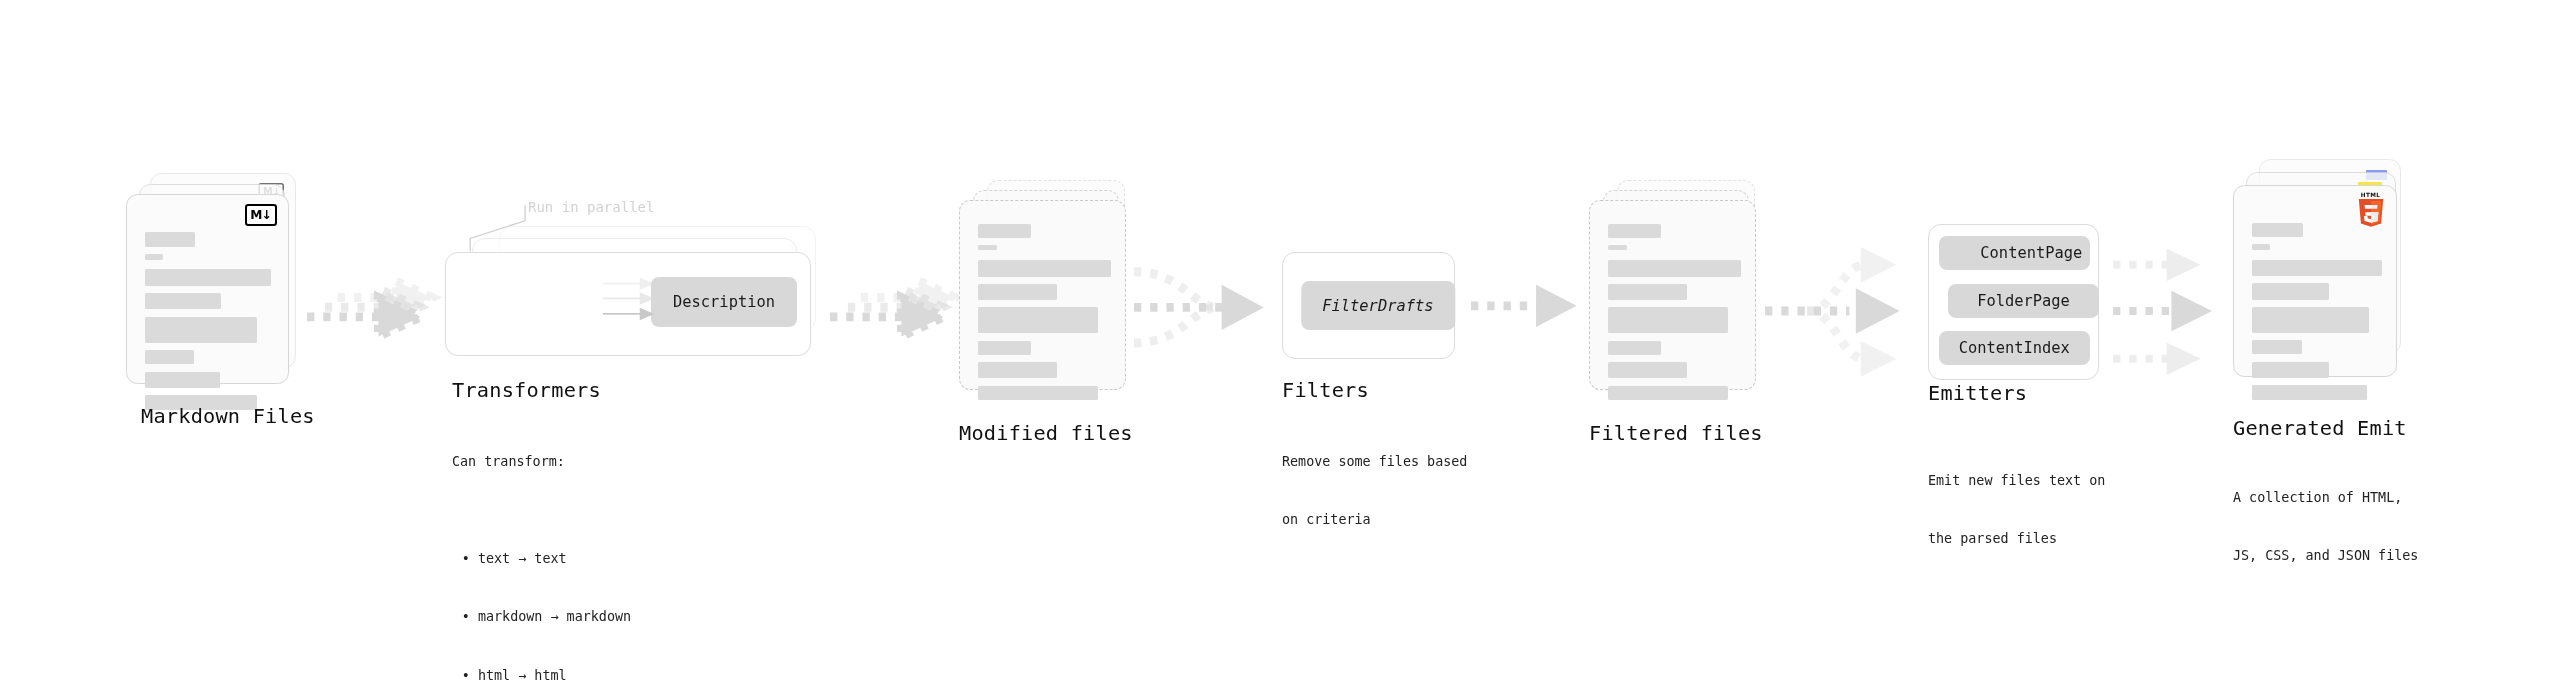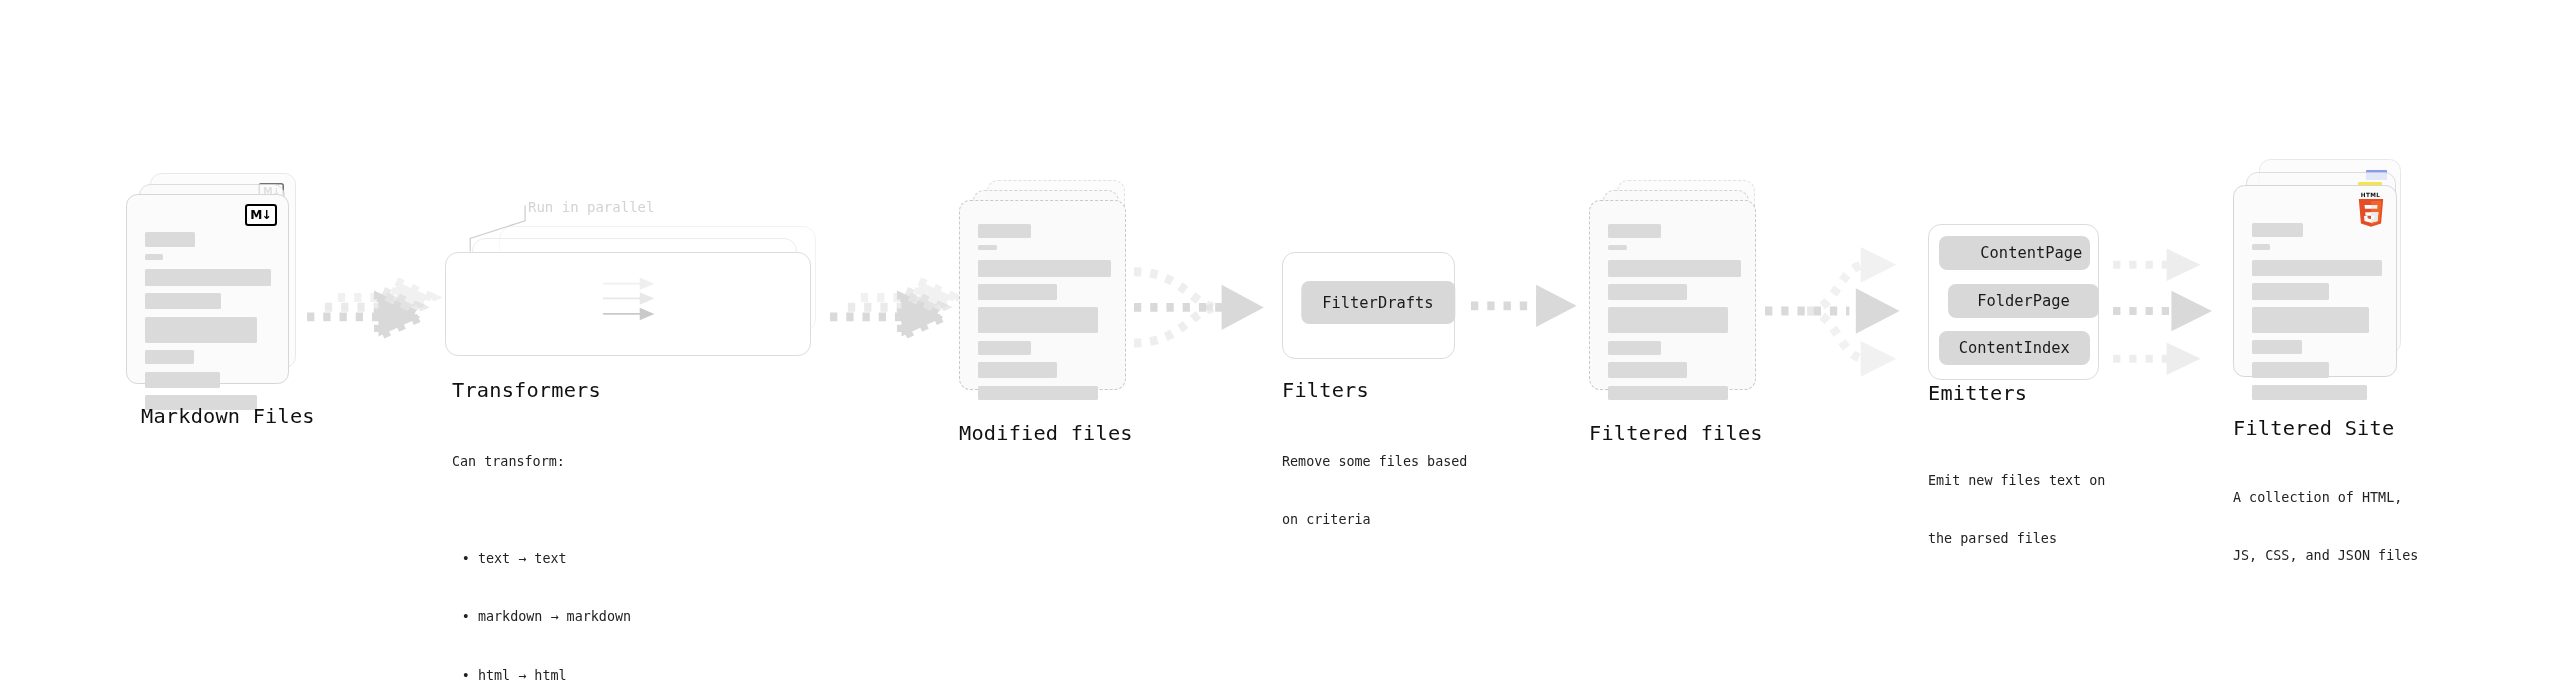--- a/index.html
+++ b/index.html
@@ -130,20 +130,21 @@
   <div class="node" style="left:445px;top:226px;width:390px;height:130px;">
     <div class="groupbox" style="left:54px;top:0px;width:317px;height:106px;opacity:.35;">
       <div class="chip" style="left:19.5px;top:29px;width:106px;height:47px;opacity:.55;"></div>
       <div class="chip" style="left:172px;top:29px;width:122px;height:47px;opacity:.55;"></div>
     </div>
     <div class="groupbox" style="left:27px;top:12.2px;width:325px;height:107px;opacity:.55;">
       <div class="chip" style="left:19.5px;top:29px;width:114px;height:49px;opacity:.6;"></div>
       <div class="chip" style="left:177px;top:29px;width:126px;height:49px;opacity:.6;"></div>
     </div>
     <div class="groupbox" style="left:0px;top:26px;width:366px;height:104px;">
+      <div class="chip" style="left:205px;top:23.6px;width:146px;height:50px;">Description</div>
       <svg class="arrowsvg" style="left:157px;top:16.3px;width:54px;height:67px;" viewBox="0 0 66 82">
         <g stroke="#dddddd" fill="#dddddd" stroke-width="2.2">
           <g opacity=".45">
               <line x1="0" y1="18" x2="48" y2="18"></line>
               <polygon points="46,12 60,18 46,24"></polygon>
             </g>
           <g opacity=".65">
               <line x1="0" y1="36" x2="48" y2="36"></line>
               <polygon points="46,30 60,36 46,42"></polygon>
             </g>
@@ -203,21 +204,21 @@
   <svg class="arrowsvg" style="left:1134px;top:244px;width:146px;height:130px;" viewBox="0 0 180 160">
     <g stroke="#d9d9d9" fill="#d9d9d9" stroke-width="11" stroke-dasharray="9 11">
       <path d="M0,34 C60,34 72,78 104,78" fill="none" opacity=".45"></path>
       <path d="M0,122 C60,122 72,78 104,78" fill="none" opacity=".45"></path>
       <line x1="0" y1="78" x2="110" y2="78" opacity="1"></line>
       <polygon points="108,50 160,78 108,106" opacity="1" stroke="none"></polygon>
     </g>
   </svg>
 
   <div class="groupbox" style="left:1282px;top:252px;width:173px;height:107px;">
-    <div class="chip" style="left:23.6px;top:28.4px;width:154px;height:43px;transform:translateX(-5.7px);">FilterDrafts</div>
+    <div class="chip" style="left:23.6px;top:28.4px;width:154px;height:49px;transform:translateX(-5.7px);font-style:italic;">FilterDrafts</div>
   </div>
   <div class="title" style="left:1282px;top:378px;">Filters</div>
   <div class="sub" style="left:1282px;top:413px;">
     <div>Remove some files based</div>
     <div>on criteria</div>
   </div>
 
   <svg class="arrowsvg" style="left:1471px;top:283px;width:122px;height:49px;" viewBox="0 0 150 60">
     <g stroke="#d9d9d9" fill="#d9d9d9" stroke-width="11" stroke-dasharray="9 11">
       <line x1="0" y1="28" x2="82" y2="28"></line>
@@ -310,20 +311,20 @@
         <div class="ln" style="width:18px;height:5.7px;margin-bottom:9.8px;"></div>
         <div class="ln" style="width:130px;height:16.3px;"></div>
         <div class="ln" style="width:77px;height:16.3px;"></div>
         <div class="ln" style="width:117px;height:26px;"></div>
         <div class="ln" style="width:50px;height:14px;"></div>
         <div class="ln" style="width:77px;height:16.3px;"></div>
         <div class="ln" style="width:115px;height:14.6px;"></div>
       </div>
     </div>
   </div>
-  <div class="title" style="left:2233px;top:416px;">Filtered Site</div>
+  <div class="title" style="left:2233px;top:416px;">Generated Emit</div>
   <div class="sub" style="left:2233px;top:449px;">
     <div>A collection of HTML,</div>
     <div>JS, CSS, and JSON files</div>
   </div>
 
 </div>
 
 
 </body></html>

